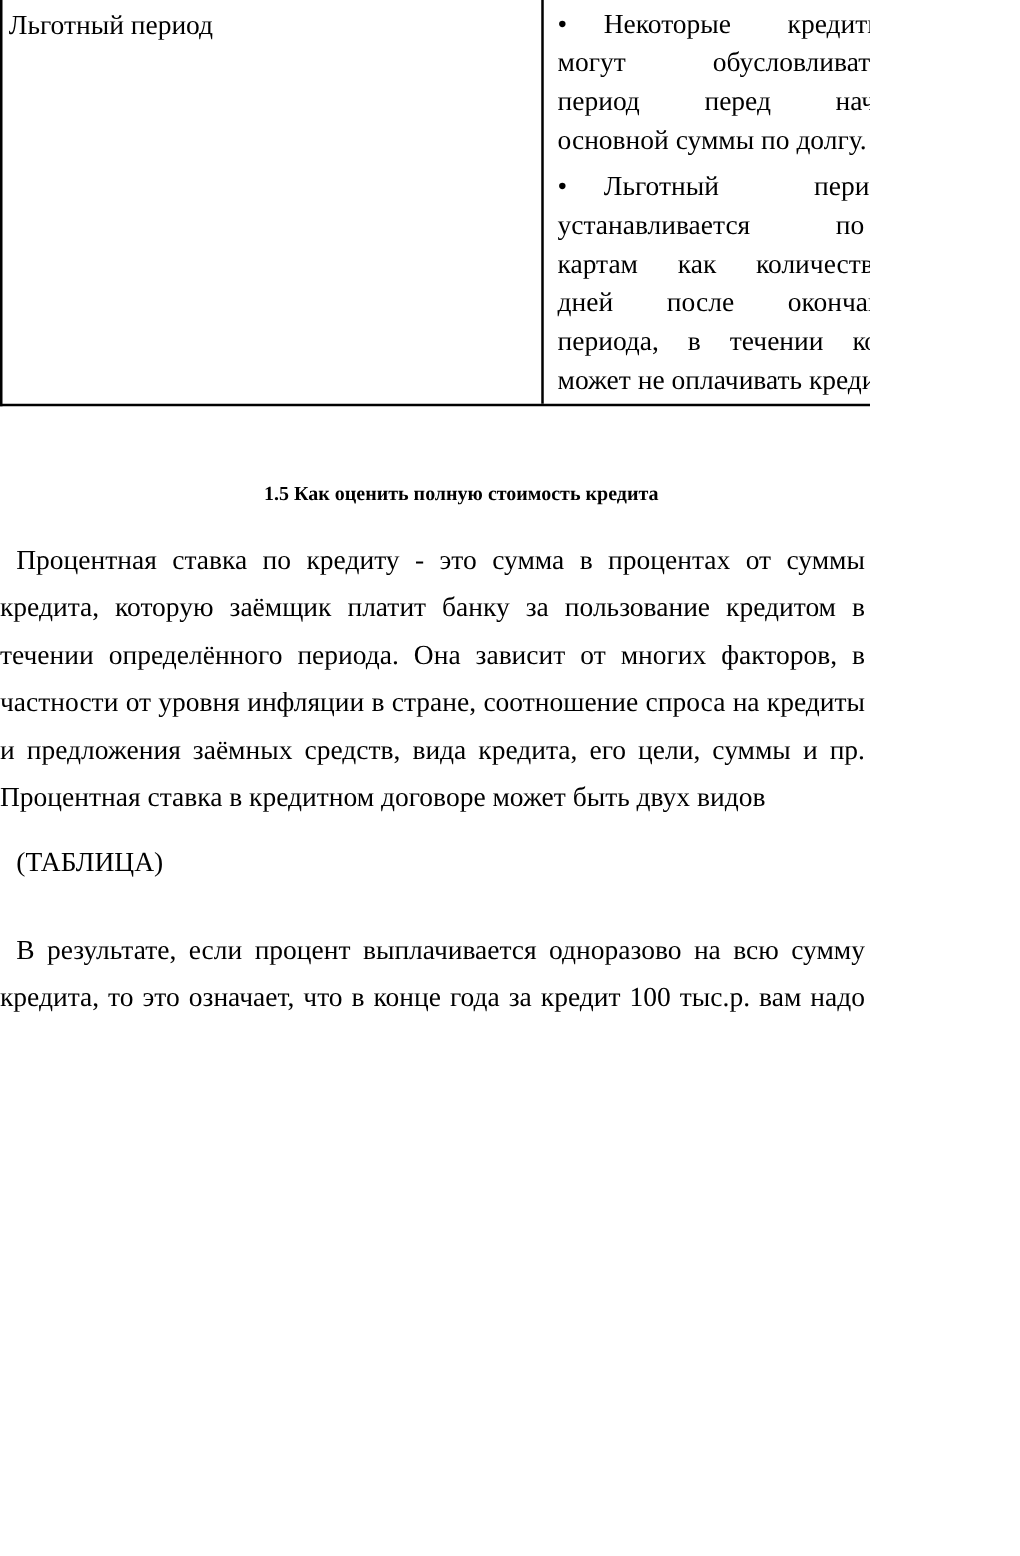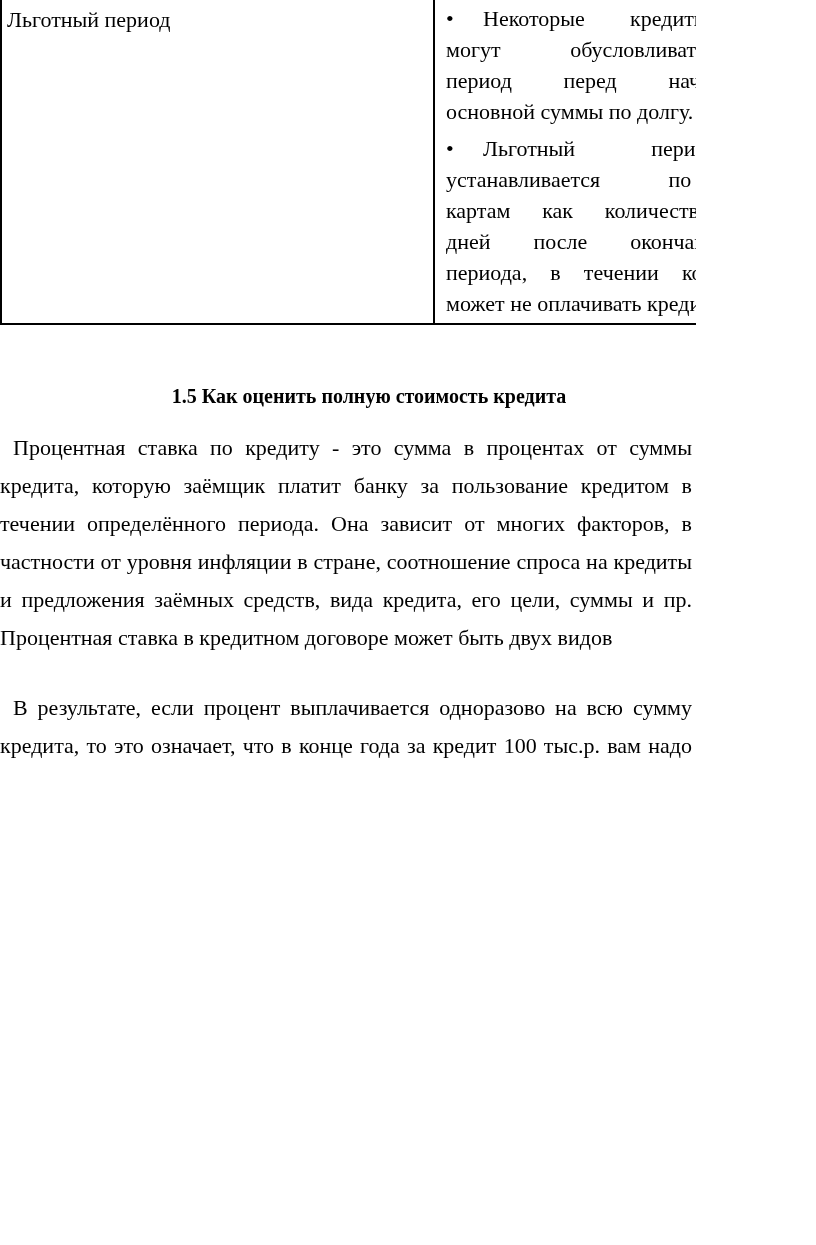--- a/index.html
+++ b/index.html
@@ -38,21 +38,21 @@
     white-space: nowrap;
   }
   .tline.last { text-align-last: left; }
   .bullet { display: inline-block; width: 37px; }
   .bullet-para + .bullet-para { margin-top: 6px; }
   
   .body { padding: 0 4px 0 0; }
   .heading {
     margin: 52px 0 0 0;
     padding-left: 46px;
-    font-size: 20px;
+    font-size: 16px;
     font-weight: bold;
     line-height: 38px;
     text-align: center;
   }
   .para {
     margin: 14px 0 0 0;
     line-height: 38px;
     text-align: justify;
     text-indent: 13px;
   }
@@ -88,19 +88,20 @@
 
     </div>
   </div>
 
   <div class="body">
     <h2 class="heading">1.5 Как оценить полную стоимость кредита</h2>
 
 
     <p class="para">Процентная ставка по кредиту - это сумма в процентах от суммы кредита, которую заёмщик платит банку за пользование кредитом в течении определённого периода. Она зависит от многих факторов, в частности от уровня инфляции в стране, соотношение спроса на кредиты и предложения заёмных средств, вида кредита, его цели, суммы и пр. Процентная ставка в кредитном договоре может быть двух видов</p>
 
+    <p class="para">(ТАБЛИЦА)</p>
 
 
 
     <p class="para stretch-last">В результате, если процент выплачивается одноразово на всю сумму кредита, то это означает, что в конце года за кредит 100 тыс.р. вам надо</p>
   </div>
 
 </div>
 
 </body></html>

